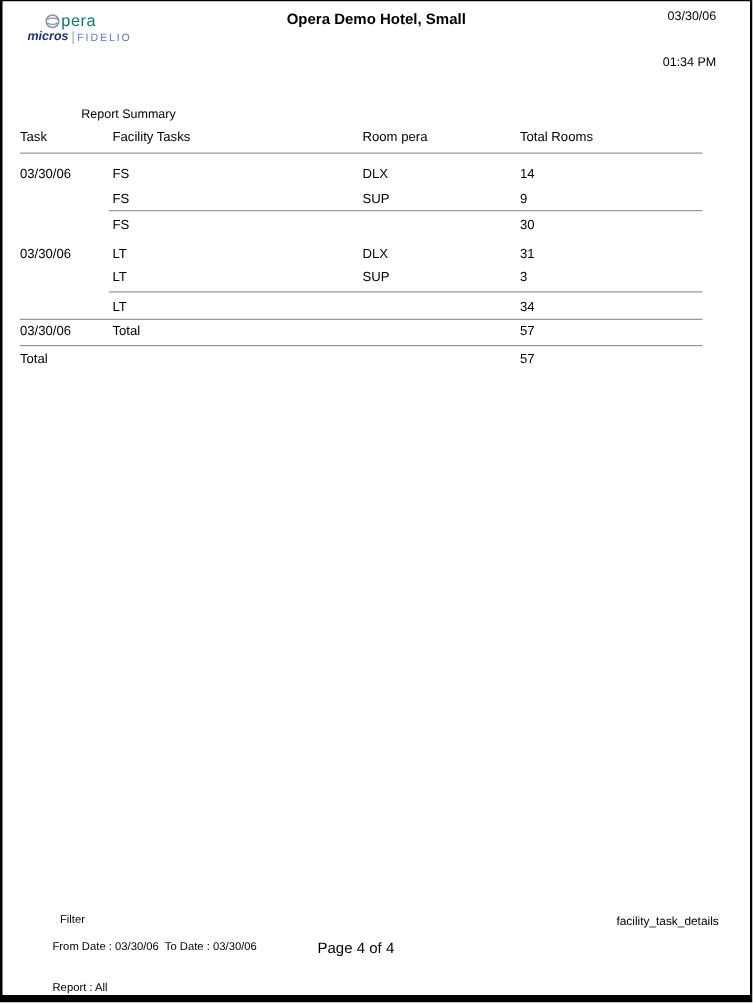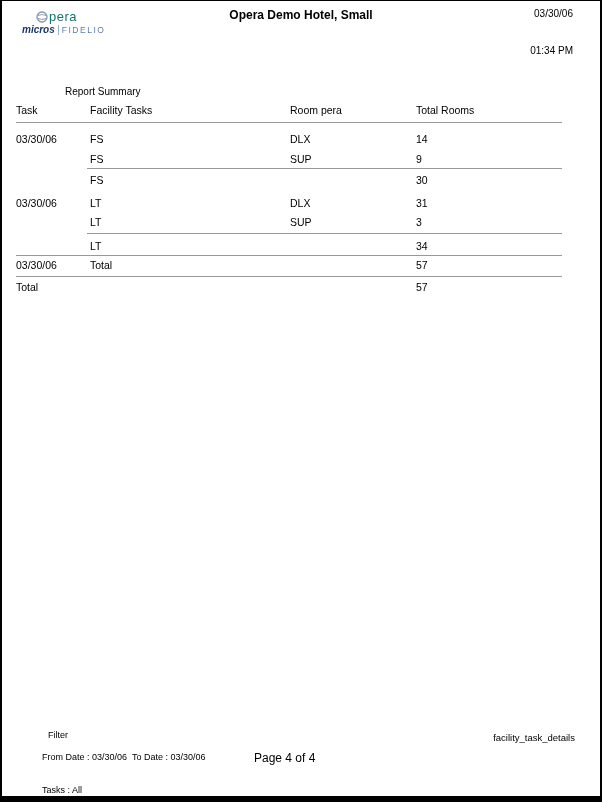--- a/index.html
+++ b/index.html
@@ -147,20 +147,20 @@
   <div class="trow" style="top:280px;">
     <span class="c-date">Total</span>
     <span class="c-task"></span>
     <span class="c-room"></span>
     <span class="c-total">57</span>
   </div>
 
   <div class="ft filter-label">Filter</div>
   <div class="ft filter-lines">
     <div>From Date : 03/30/06  To Date : 03/30/06</div>
-    <div>Tasks : All</div>
+    <div>Report : All</div>
     
     
   </div>
   <div class="page-num">Page 4 of 4</div>
   <div class="report-name">facility_task_details</div>
 
 </div>
 
 </body></html>

